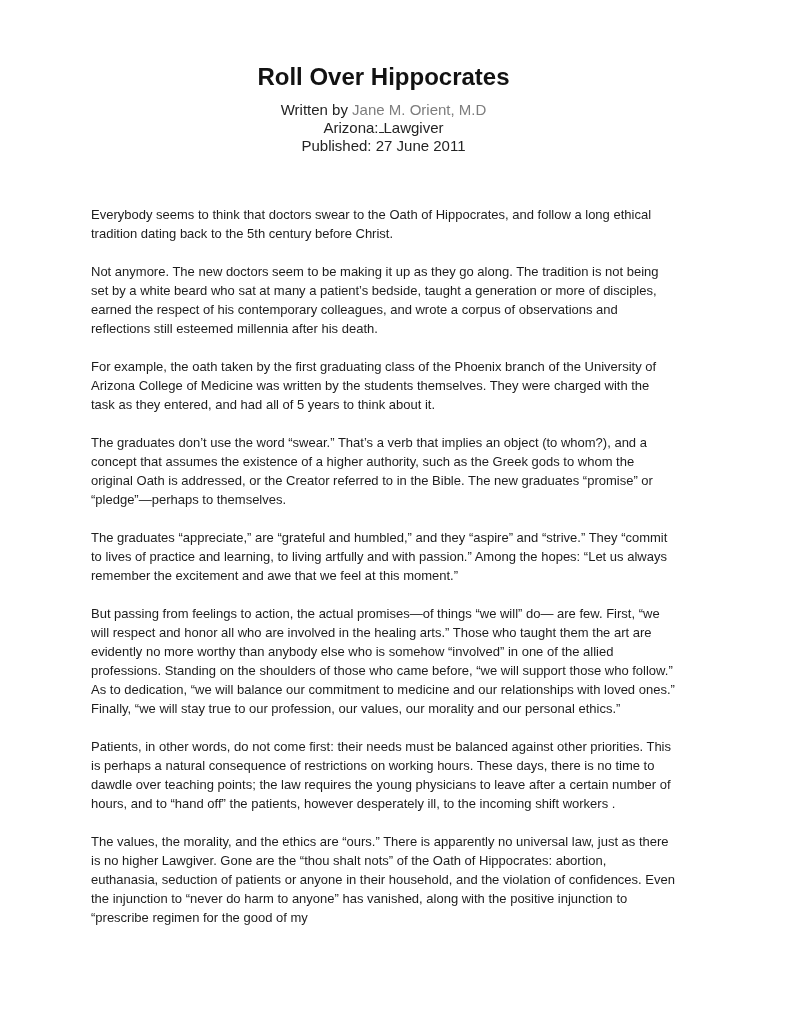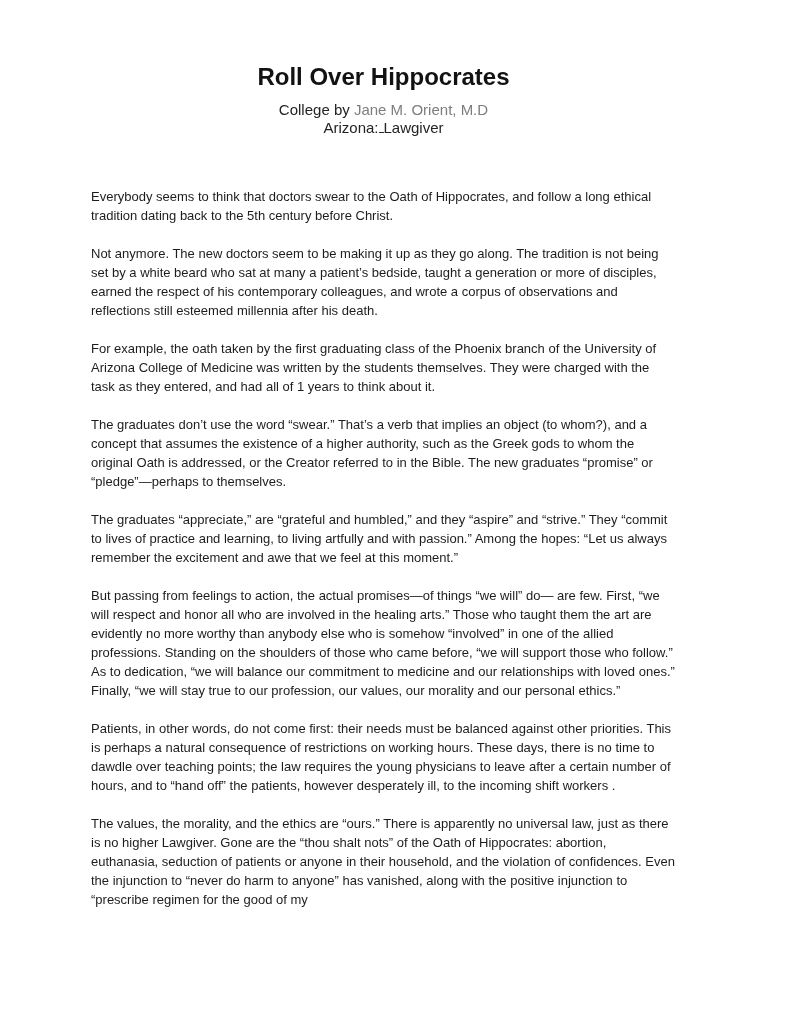--- a/index.html
+++ b/index.html
@@ -55,33 +55,37 @@
 </head>
 <body>
 
 <div class="page">
 
   <header>
     <h1 class="title">Roll Over Hippocrates</h1>
 
     <div class="meta">
       <div>
-        <span>College by</span>
+        <span>Written by</span>
         <span class="author">Jane M. Orient, M.D</span>
       </div>
       <div>
         <span>Arizona:</span><span class="uspace"></span><span>Lawgiver</span>
+      </div>
+      <div>
+        <span>Published:</span>
+        <span>27 June 2011</span>
       </div>
     </div>
   </header>
 
   <main class="content">
     <p>Everybody seems to think that doctors swear to the Oath of Hippocrates, and follow a long ethical tradition dating back to the 5th century before Christ.</p>
     <p>Not anymore. The new doctors seem to be making it up as they go along. The tradition is not being set by a white beard who sat at many a patient’s bedside, taught a generation or more of disciples, earned the respect of his contemporary colleagues, and wrote a corpus of observations and reflections still esteemed millennia after his death.</p>
-    <p>For example, the oath taken by the first graduating class of the Phoenix branch of the University of Arizona College of Medicine was written by the students themselves. They were charged with the task as they entered, and had all of 1 years to think about it.</p>
+    <p>For example, the oath taken by the first graduating class of the Phoenix branch of the University of Arizona College of Medicine was written by the students themselves. They were charged with the task as they entered, and had all of 5 years to think about it.</p>
     <p>The graduates don’t use the word “swear.” That’s a verb that implies an object (to whom?), and a concept that assumes the existence of a higher authority, such as the Greek gods to whom the original Oath is addressed, or the Creator referred to in the Bible. The new graduates “promise” or “pledge”—perhaps to themselves.</p>
     <p>The graduates “appreciate,” are “grateful and humbled,” and they “aspire” and “strive.” They “commit to lives of practice and learning, to living artfully and with passion.” Among the hopes: “Let us always remember the excitement and awe that we feel at this moment.”</p>
     <p>But passing from feelings to action, the actual promises—of things “we will” do— are few. First, “we will respect and honor all who are involved in the healing arts.” Those who taught them the art are evidently no more worthy than anybody else who is somehow “involved” in one of the allied professions. Standing on the shoulders of those who came before, “we will support those who follow.” As to dedication, “we will balance our commitment to medicine and our relationships with loved ones.” Finally, “we will stay true to our profession, our values, our morality and our personal ethics.”</p>
     <p>Patients, in other words, do not come first: their needs must be balanced against other priorities. This is perhaps a natural consequence of restrictions on working hours. These days, there is no time to dawdle over teaching points; the law requires the young physicians to leave after a certain number of hours, and to “hand off” the patients, however desperately ill, to the incoming shift workers .</p>
     <p>The values, the morality, and the ethics are “ours.” There is apparently no universal law, just as there is no higher Lawgiver. Gone are the “thou shalt nots” of the Oath of Hippocrates: abortion, euthanasia, seduction of patients or anyone in their household, and the violation of confidences. Even the injunction to “never do harm to anyone” has vanished, along with the positive injunction to “prescribe regimen for the good of my</p>
   </main>
 
 </div>
 
 </body></html>

